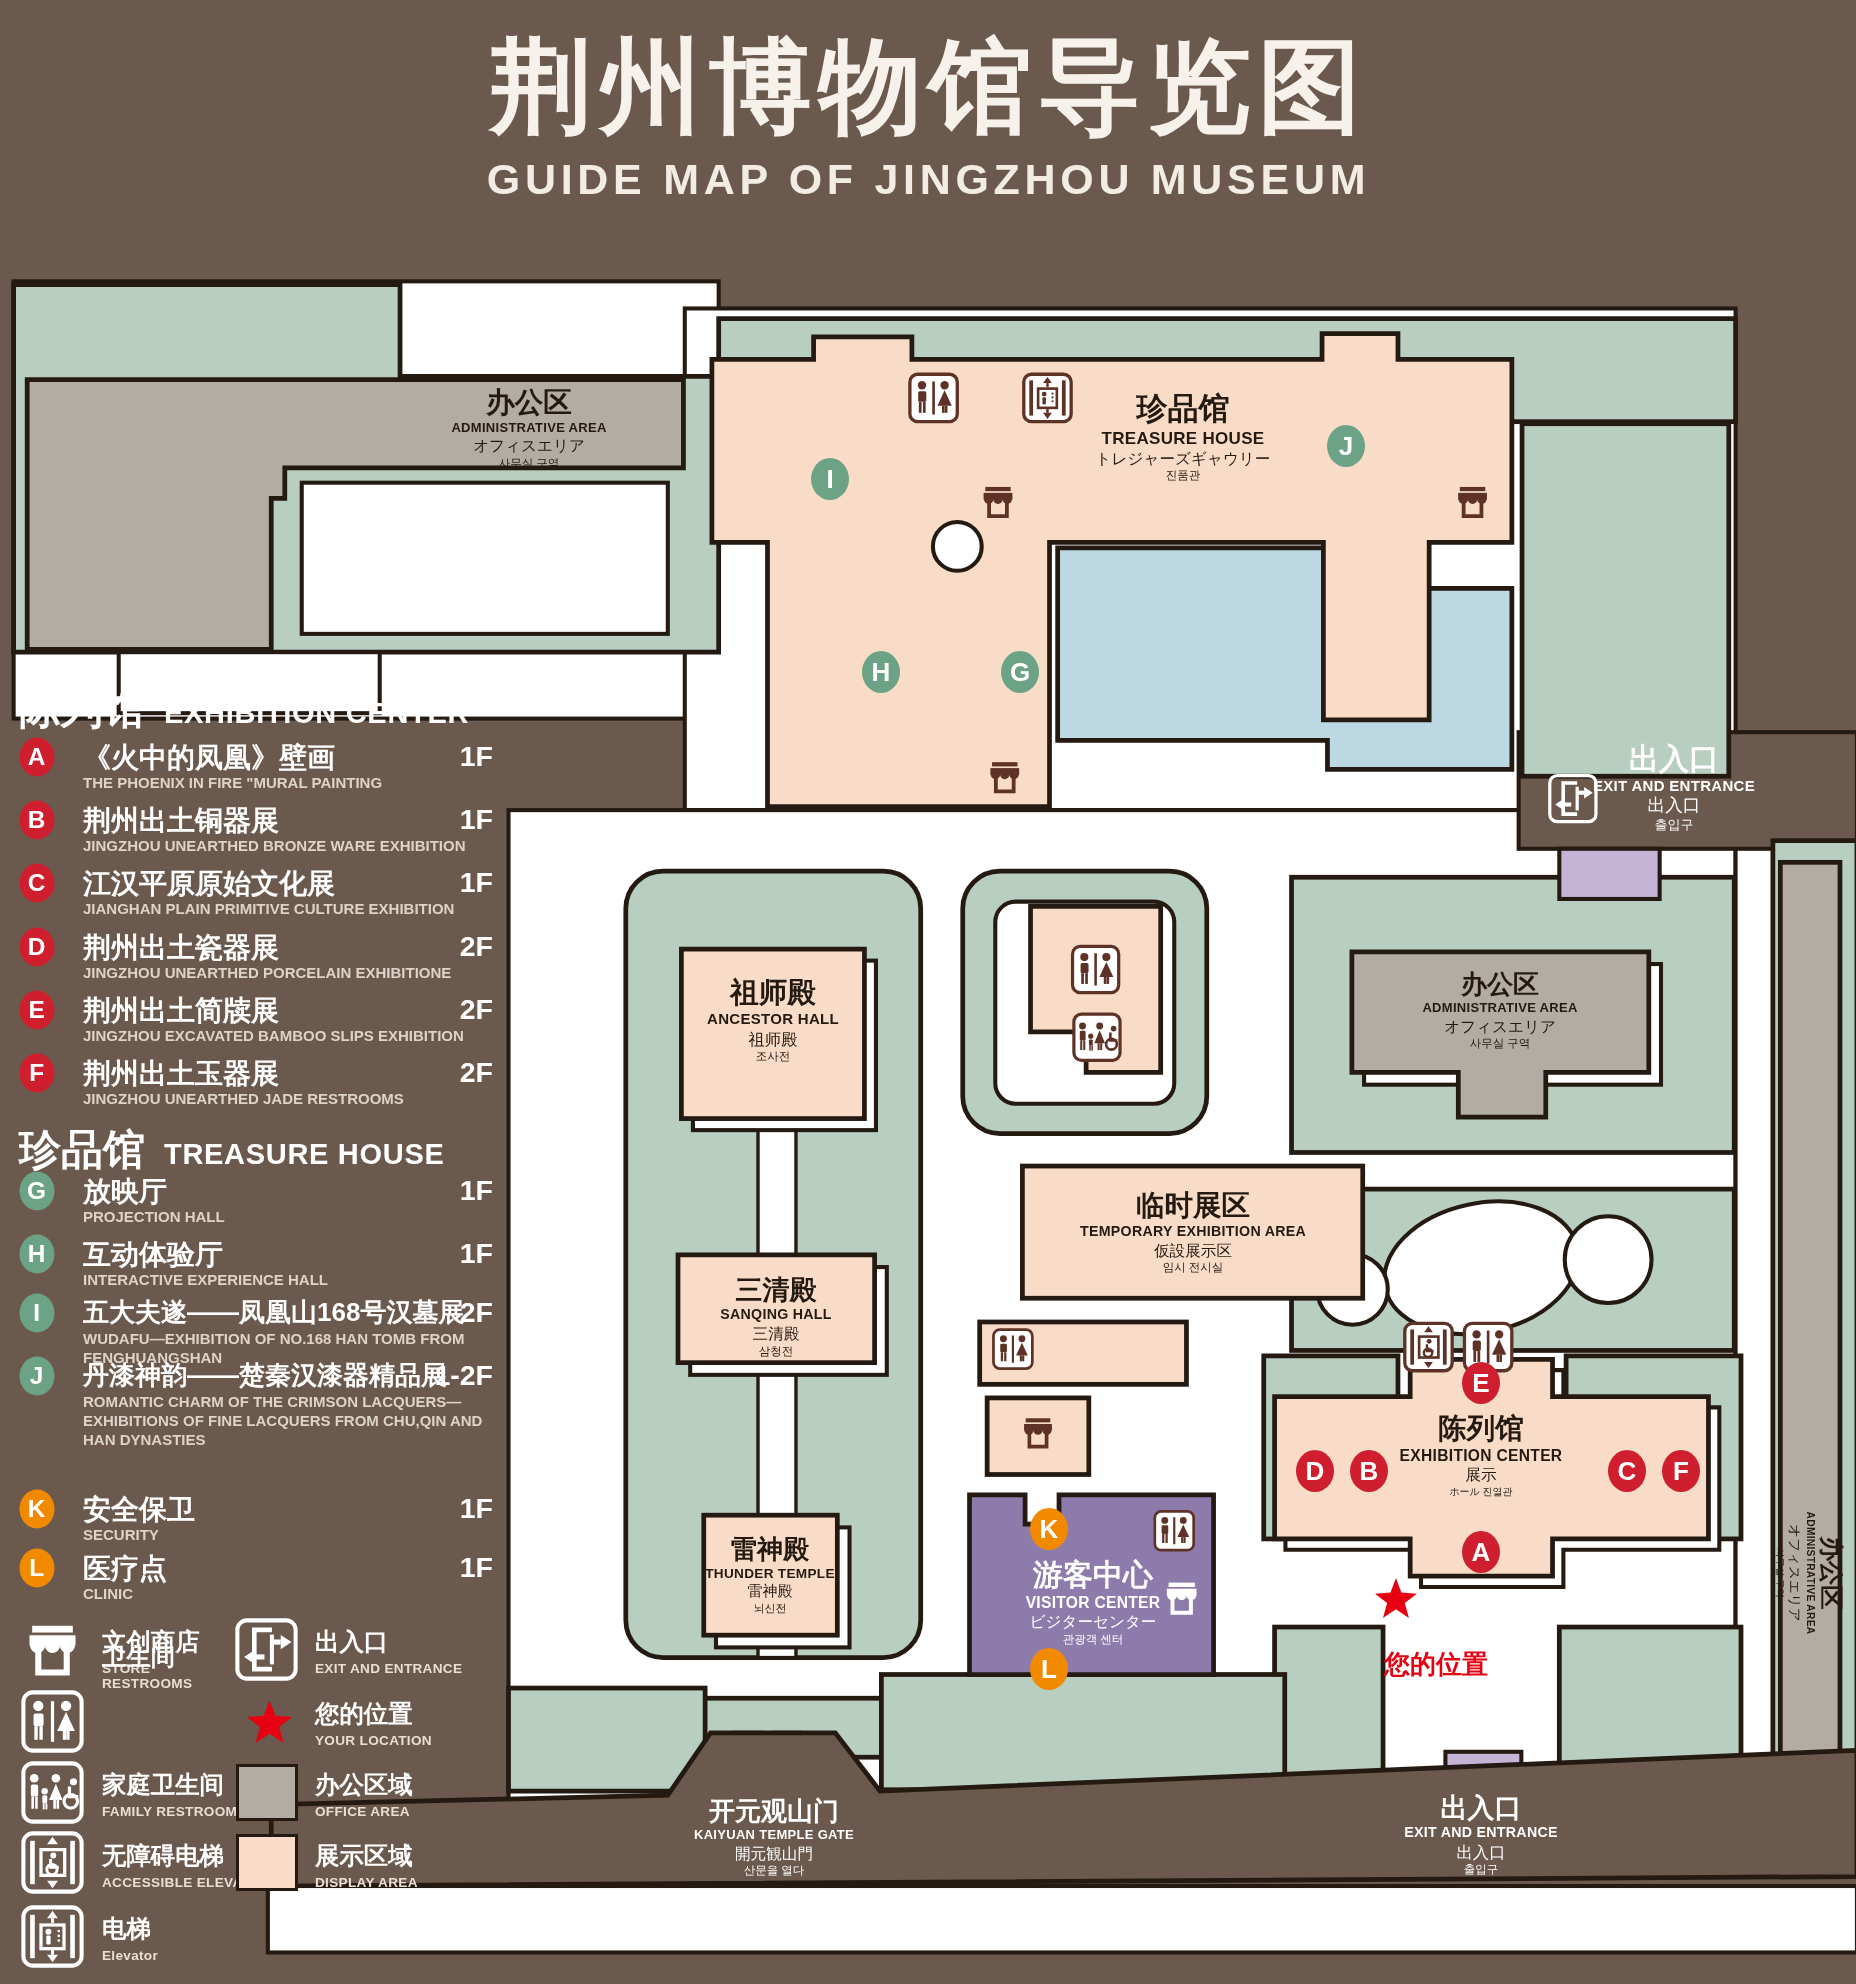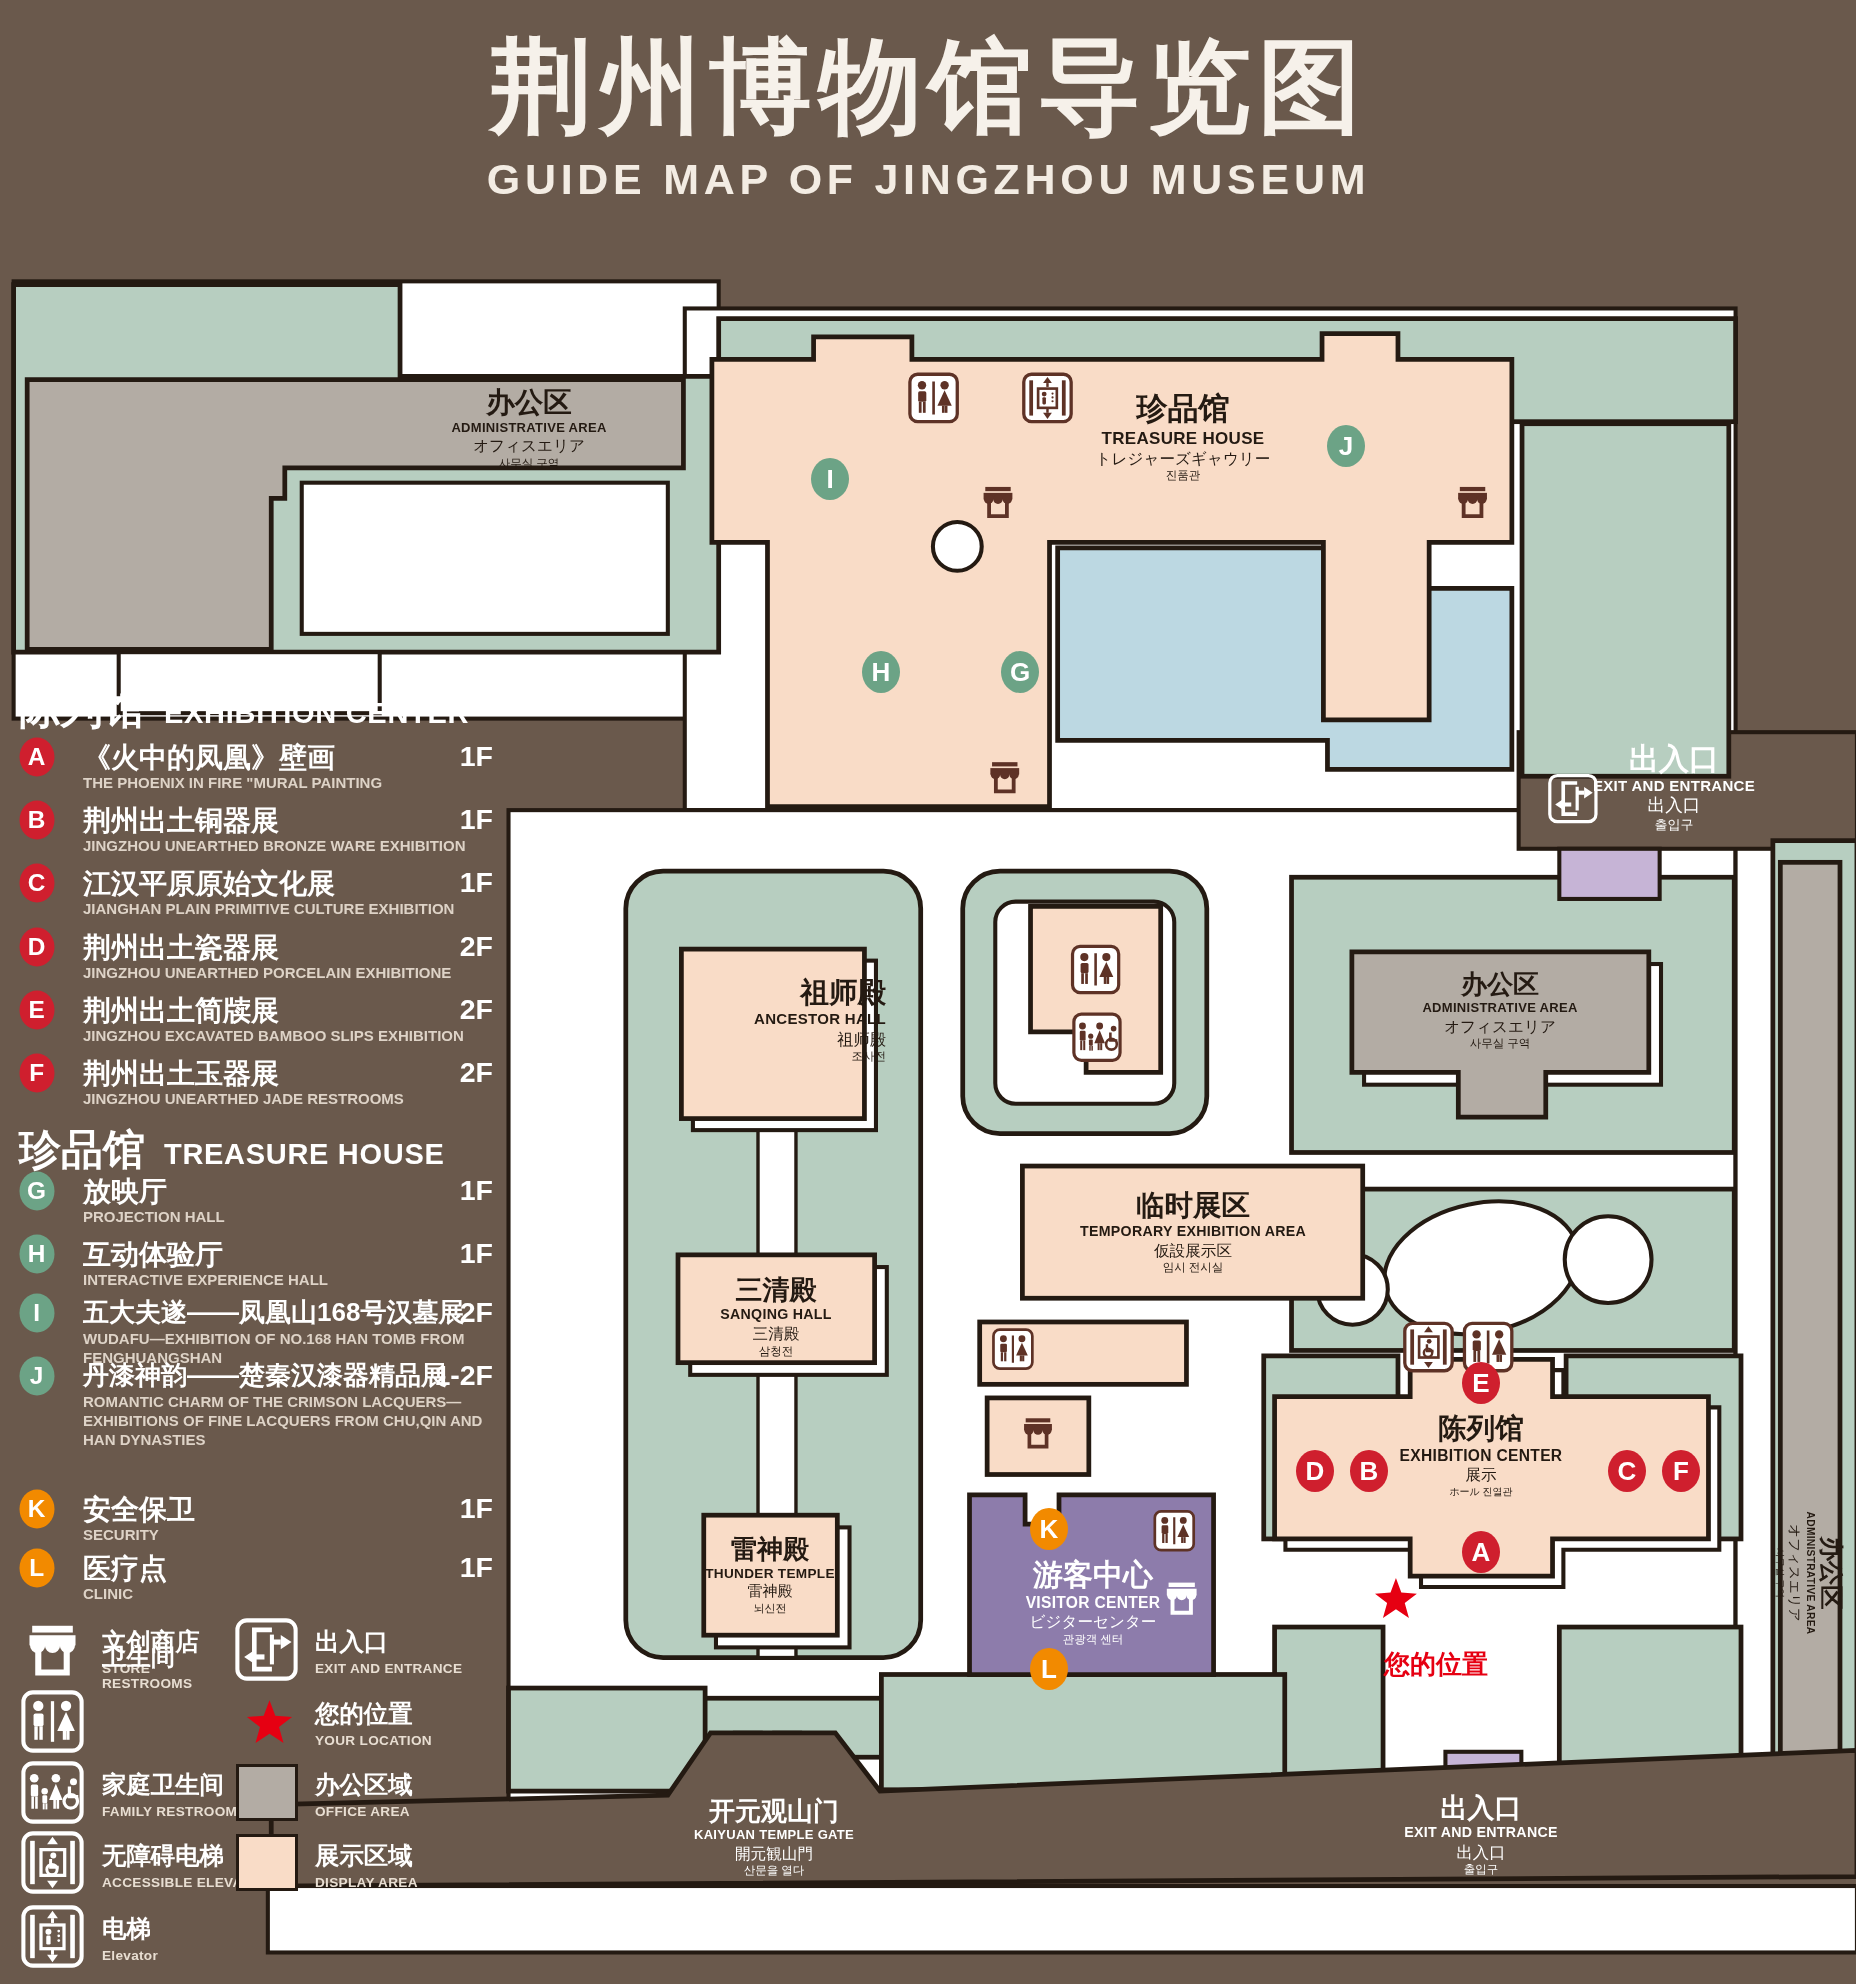--- a/index.html
+++ b/index.html
@@ -207,21 +207,21 @@
     <div class="l2" style="font-size:13px">ADMINISTRATIVE AREA</div>
     <div class="l3" style="font-size:15.6px">オフィスエリア</div>
     <div class="l4" style="font-size:11.5px">사무실 구역</div>
   </div>
   <div class="stack" style="left:1183px;top:390px;width:380px;">
     <div class="l1" style="font-size:31px">珍品馆</div>
     <div class="l2" style="font-size:17px">TREASURE HOUSE</div>
     <div class="l3" style="font-size:15.6px">トレジャーズギャウリー</div>
     <div class="l4" style="font-size:11.5px">진품관</div>
   </div>
-  <div class="stack" style="left:757px;top:975px;width:258px;text-align:right;">
+  <div class="stack" style="left:773px;top:975px;width:258px;">
     <div class="l1" style="font-size:28.5px">祖师殿</div>
     <div class="l2" style="font-size:15px">ANCESTOR HALL</div>
     <div class="l3" style="font-size:16.3px">祖师殿</div>
     <div class="l4" style="font-size:11.5px">조사전</div>
   </div>
   <div class="stack" style="left:1193px;top:1188px;width:319px;">
     <div class="l1" style="font-size:28.5px">临时展区</div>
     <div class="l2" style="font-size:14.2px">TEMPORARY EXHIBITION AREA</div>
     <div class="l3" style="font-size:15.6px">仮設展示区</div>
     <div class="l4" style="font-size:11.5px">임시 전시실</div>

